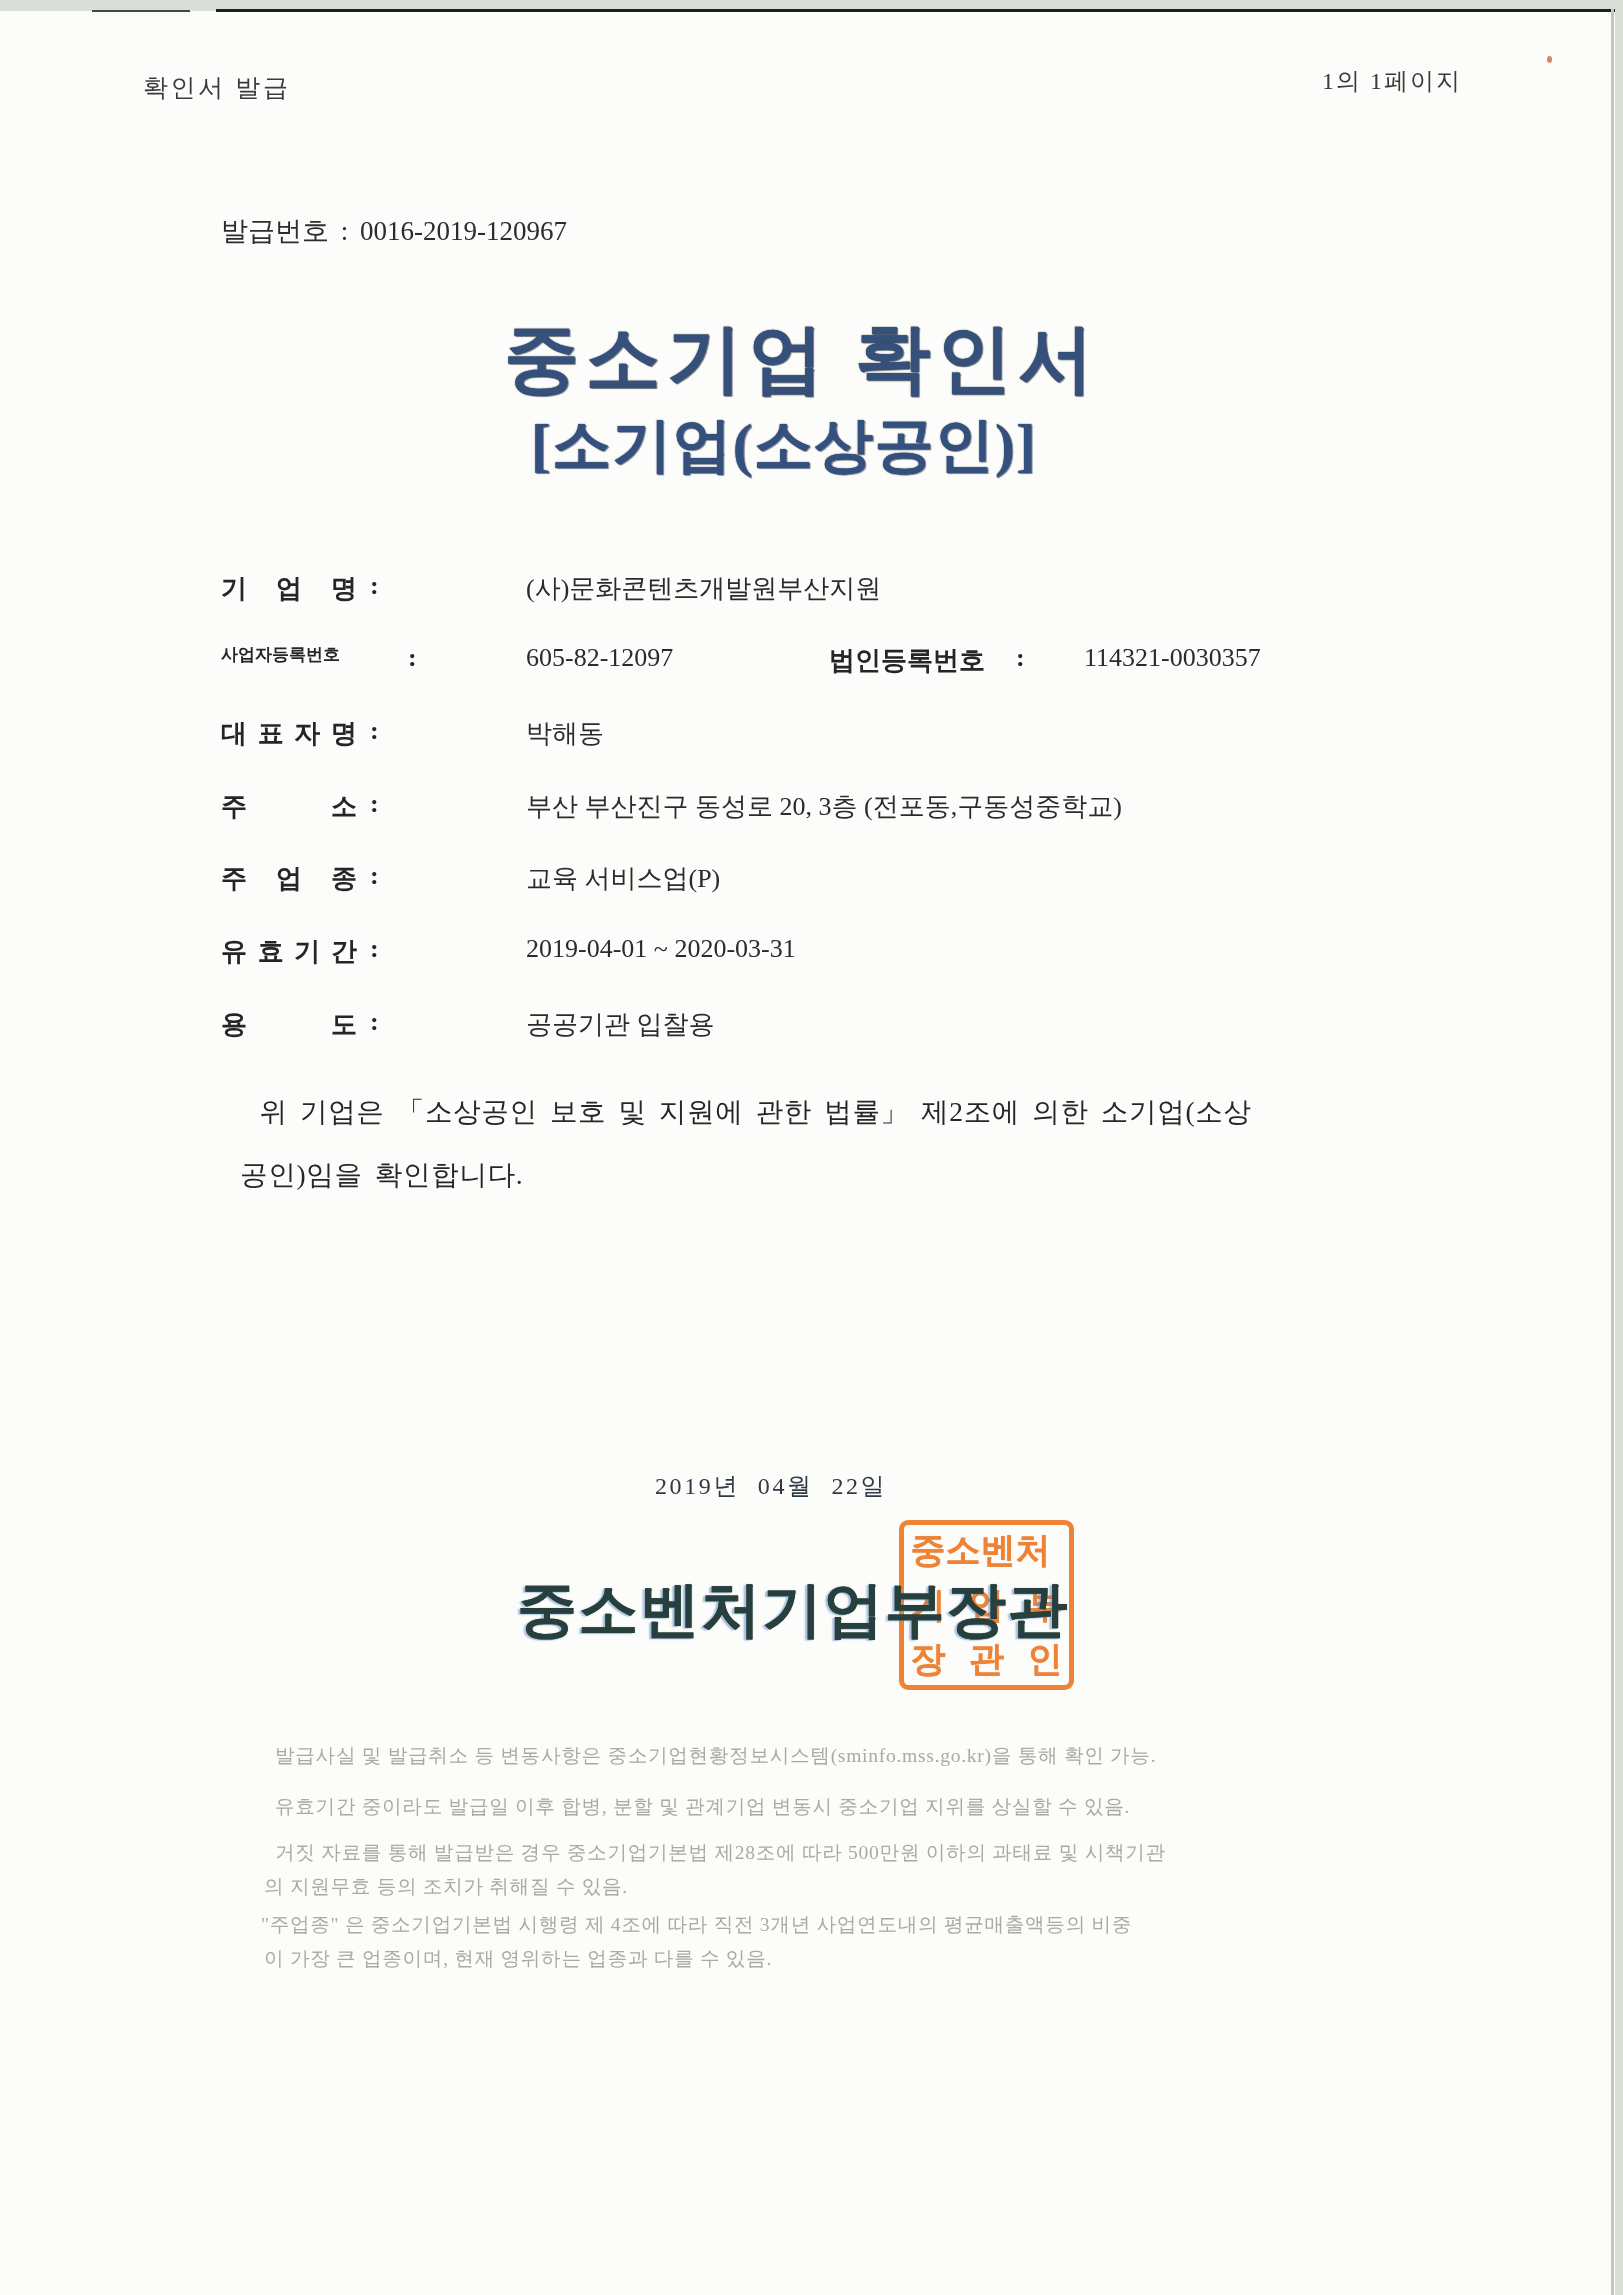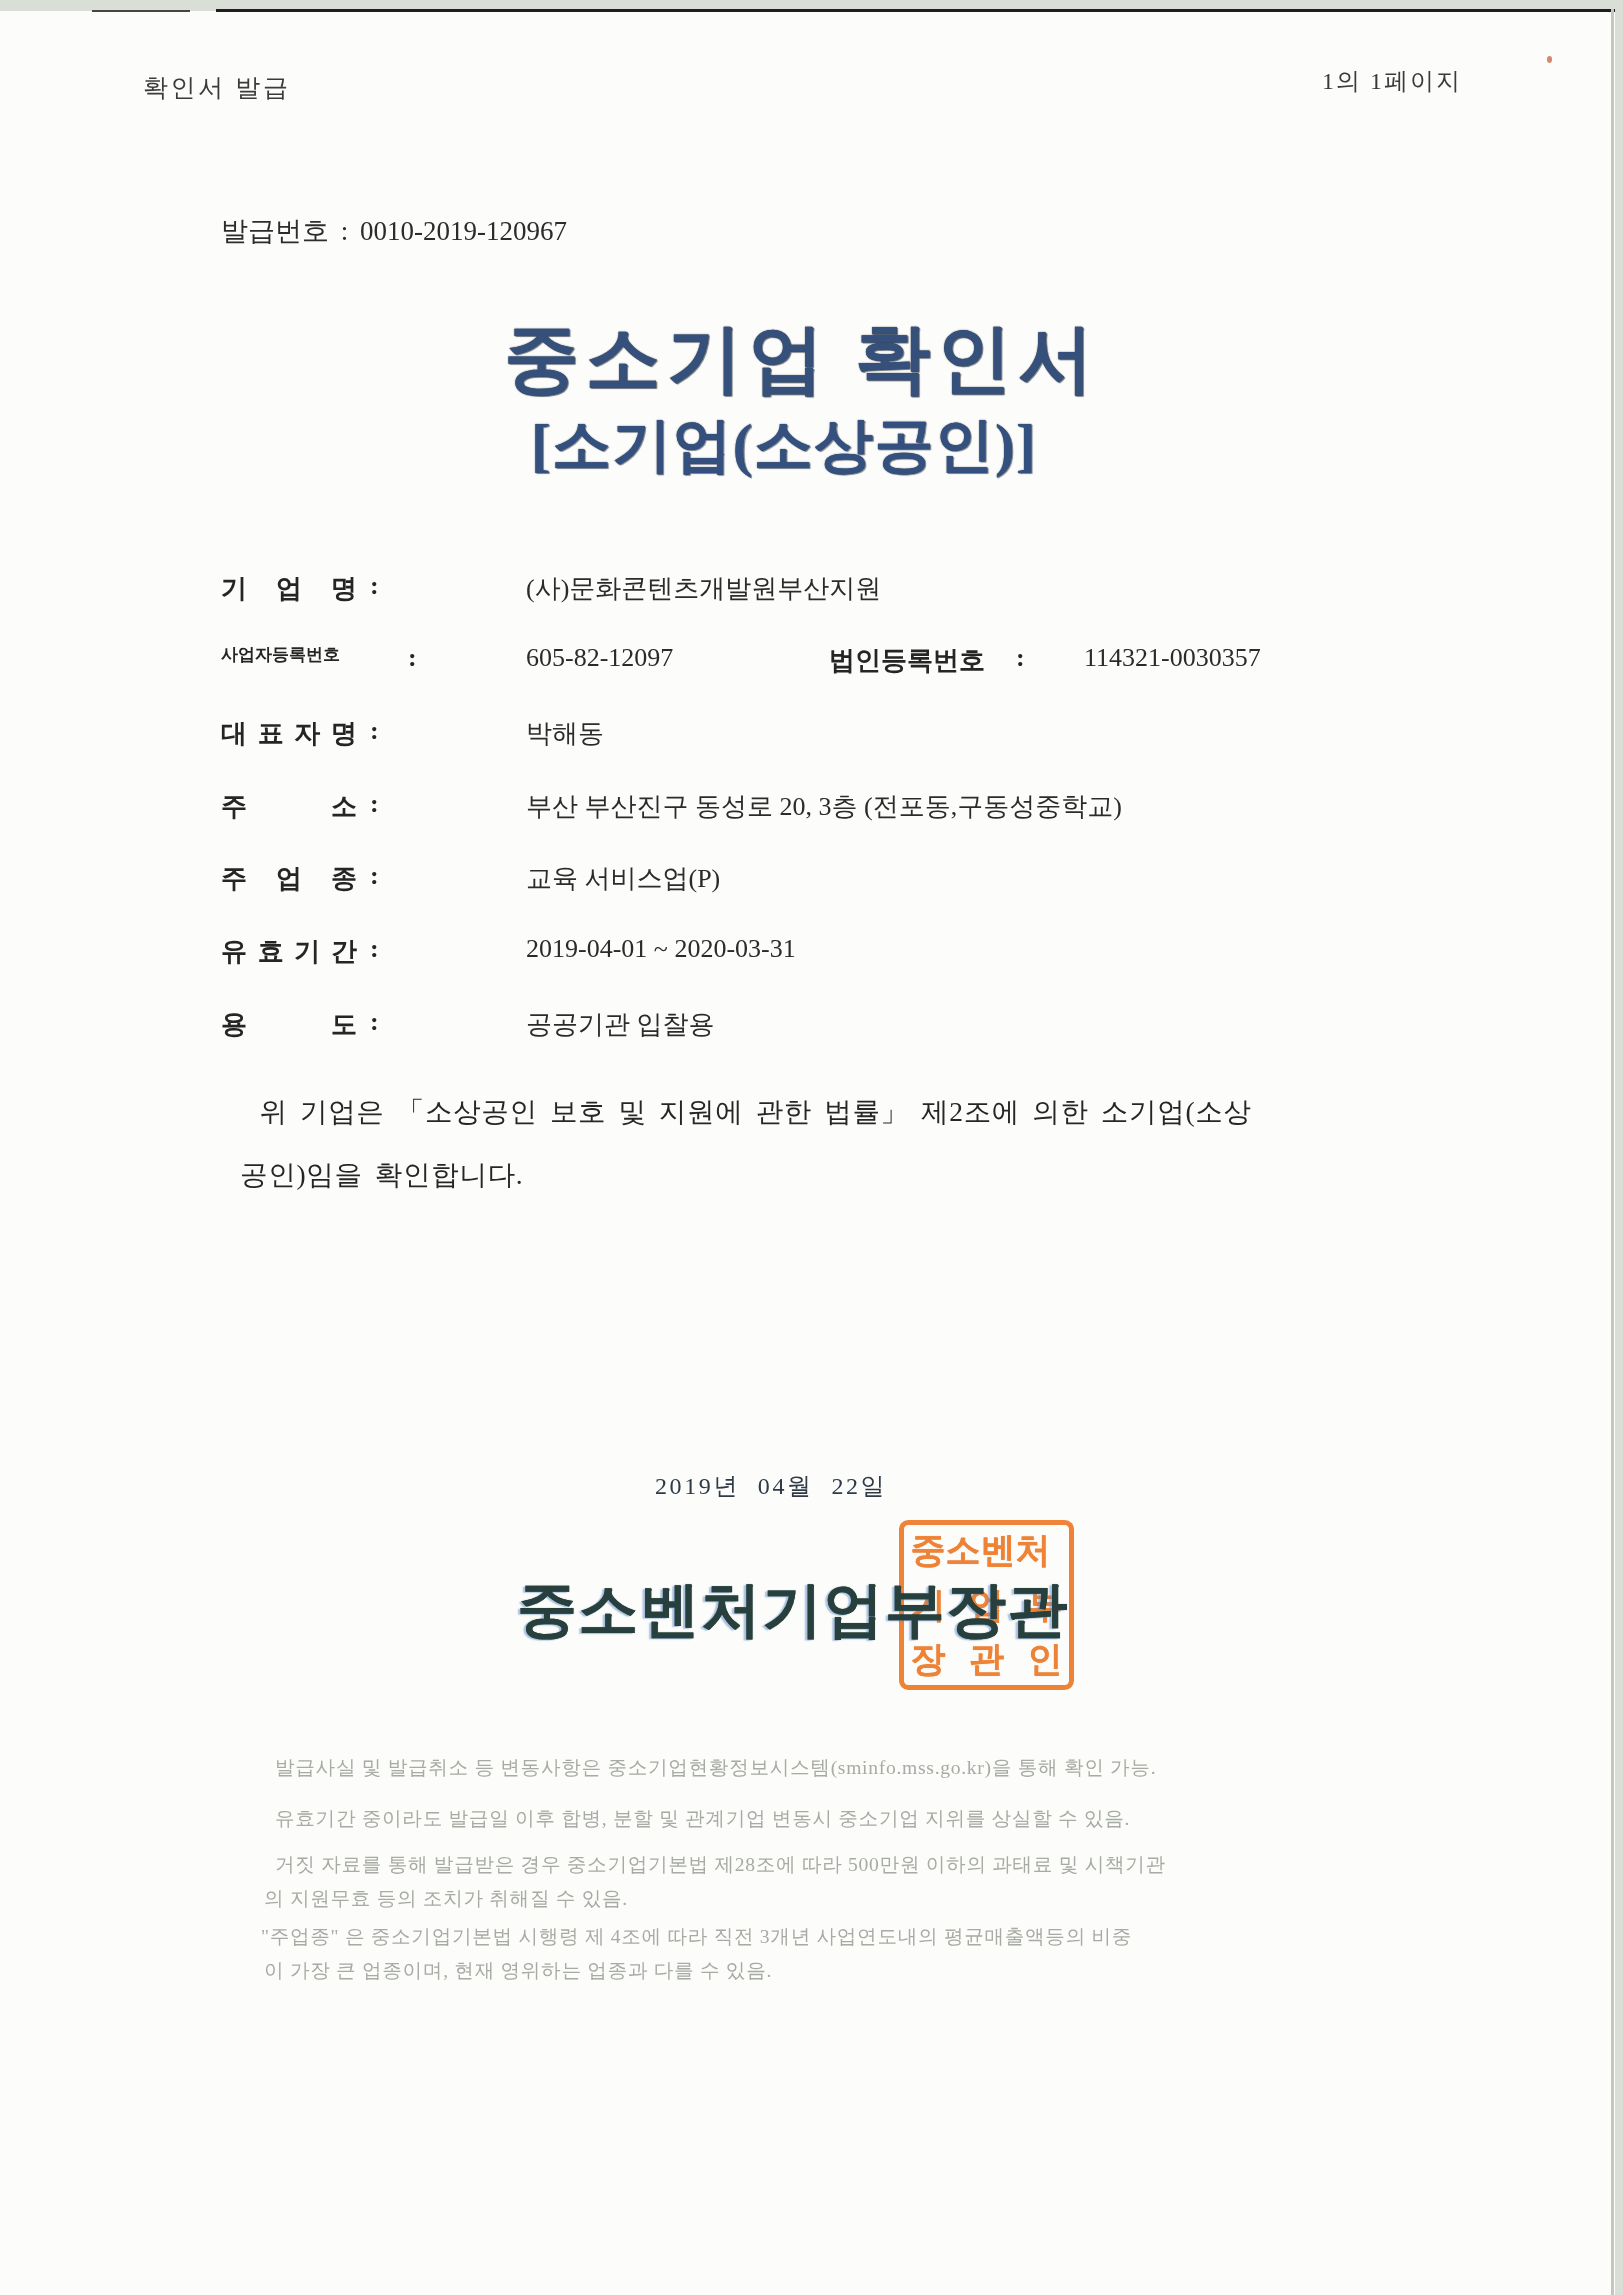--- a/index.html
+++ b/index.html
@@ -69,39 +69,39 @@
     border:5.2px solid #ee7a28;border-radius:9.2px;
     display:flex;flex-direction:column;justify-content:space-between;
     padding:7.9px 6.5px;opacity:.93;
     font-family:Liberation Serif, serif;
   }
   .stamp-row{display:flex;justify-content:space-between;font-size:35px;font-weight:bold;
     line-height:1;color:#ee7a28;text-shadow:0 0 0.7px #e06a18;}
 
   
   .fnote{position:absolute;font-size:19.6px;letter-spacing:0.7px;color:#a6aba3;white-space:nowrap;
-    filter:blur(0.3px);margin-top:12px;}
+    filter:blur(0.3px);}
 </style>
 </head>
 <body>
 
 <div class="page">
 
   <div class="scan-top-band"></div>
   <div class="scan-top-line"></div>
   <div class="scan-top-line2"></div>
   <div class="scan-right-band"></div>
   <div class="scan-right-line"></div>
   <div class="red-speck"></div>
 
   <div class="hdr-left">확인서 발급</div>
   <div class="hdr-right">1의 1페이지</div>
 
   <div class="issue">
-    <span>발급번호</span><span class="sep">:</span><span>0010-2019-120967</span>
+    <span>발급번호</span><span class="sep">:</span><span>0016-2019-120967</span>
   </div>
 
   <div class="title-main">중소기업 확인서</div>
   <div class="title-sub">[소기업(소상공인)]</div>
 
   <div class="frow" style="top:571px">
     <div class="flabel w208 js-spread">
         <span>기</span>
         <span>업</span>
         <span>명</span>

